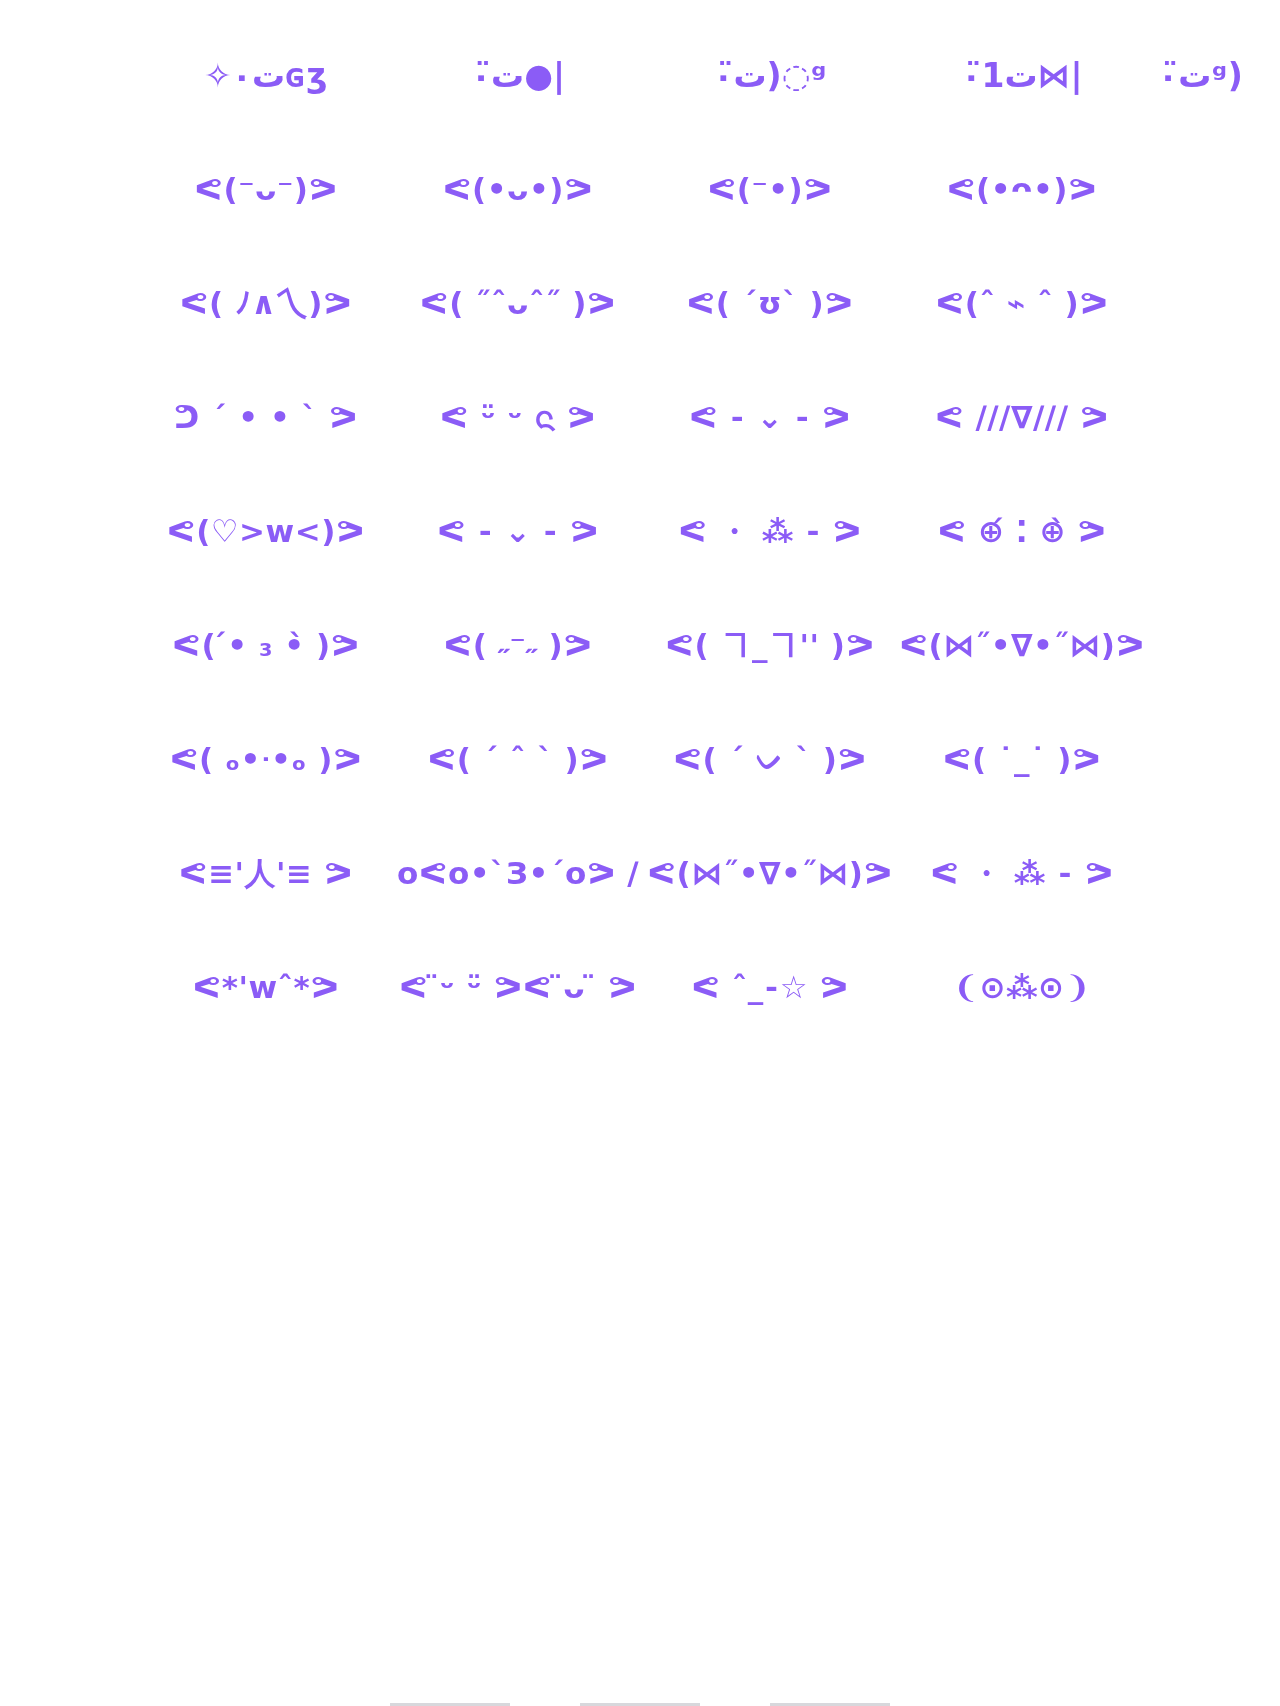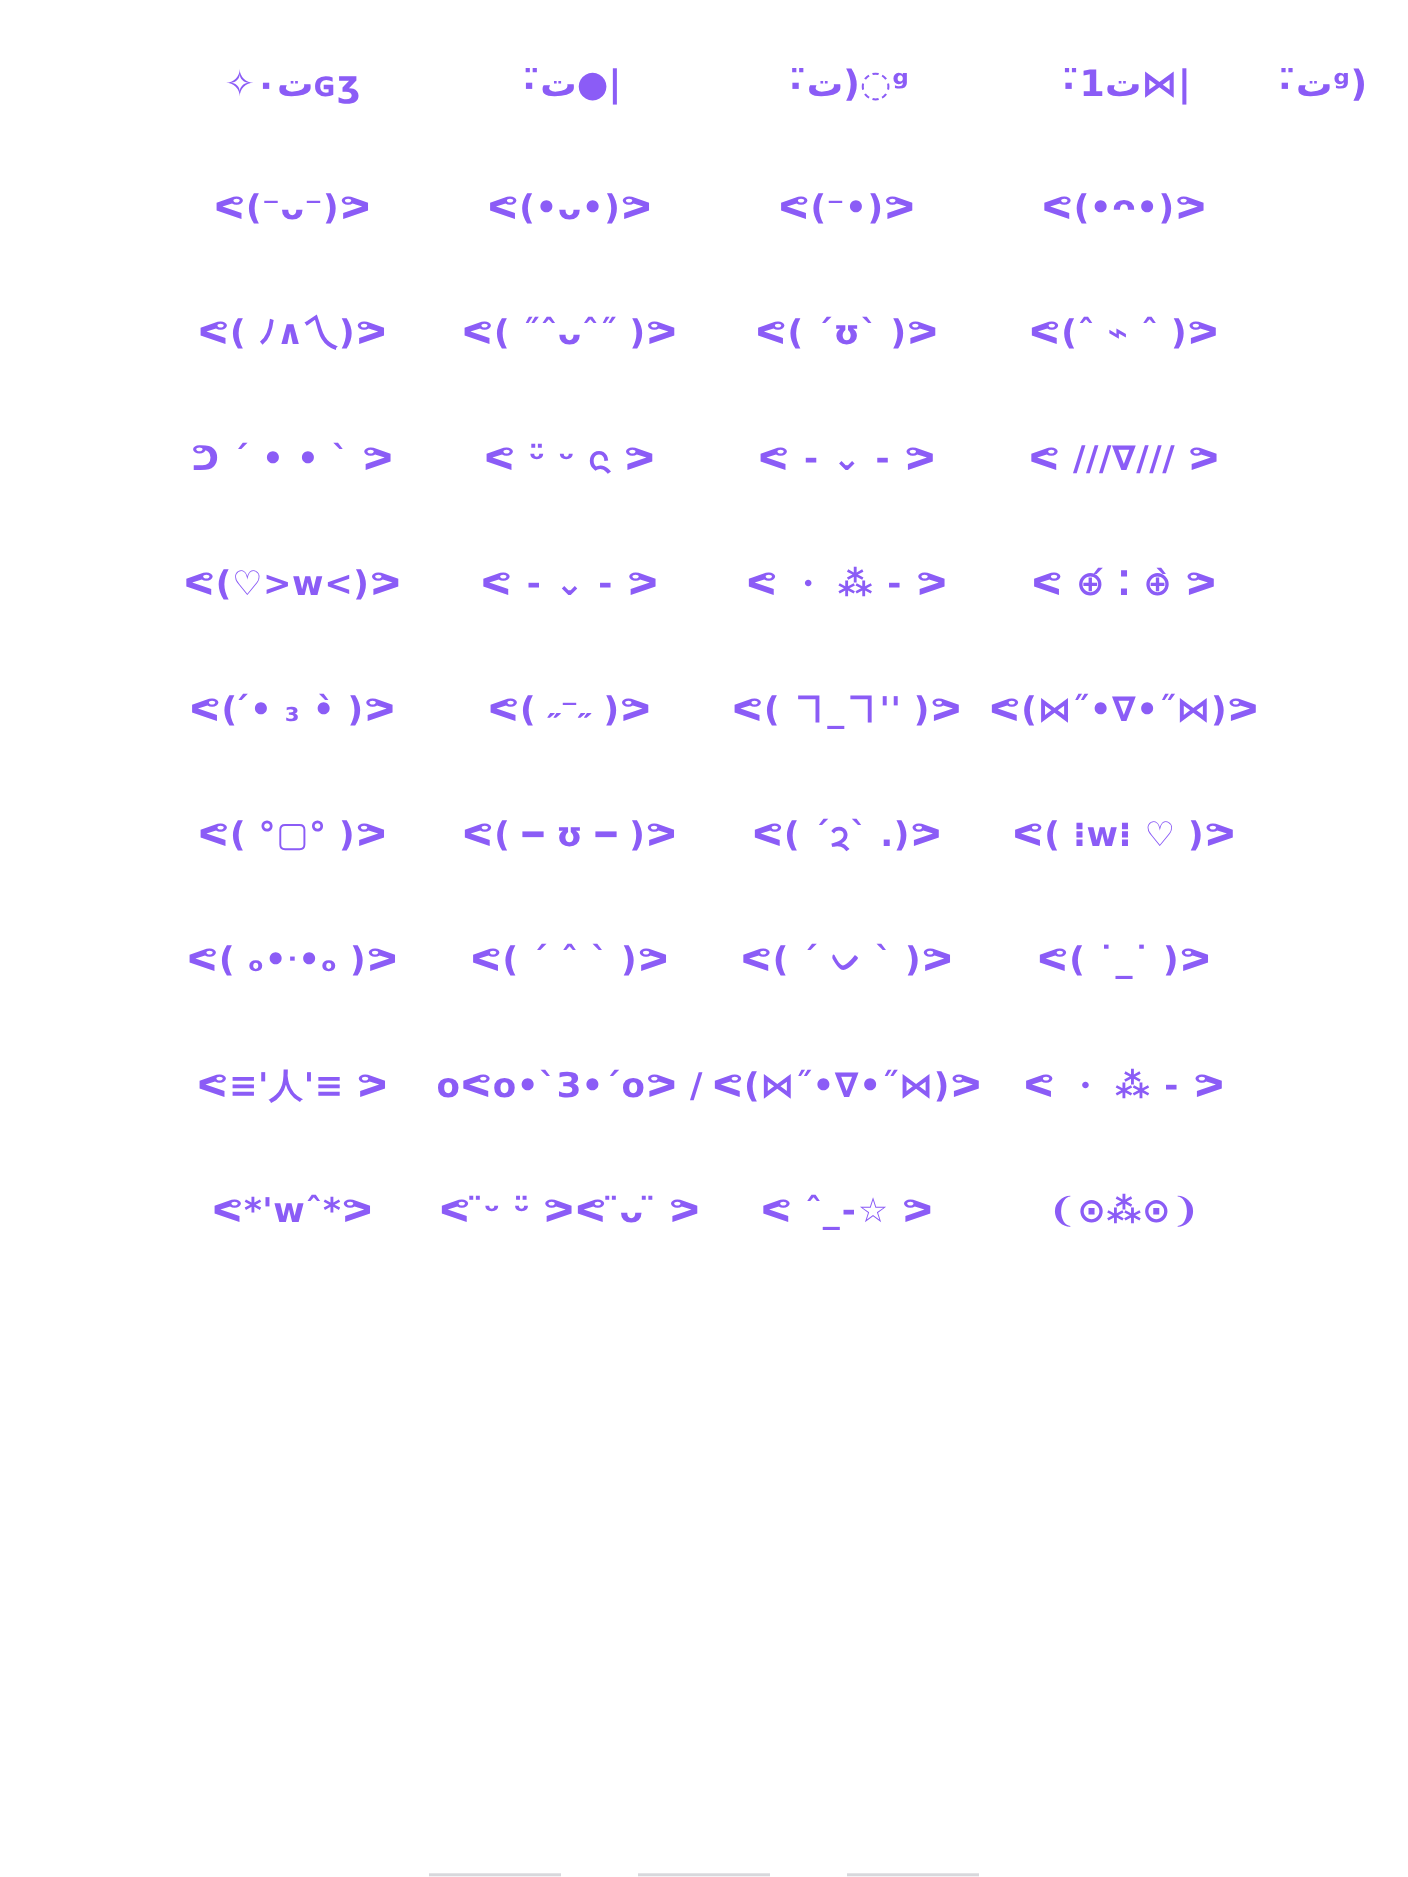--- a/index.html
+++ b/index.html
@@ -118,26 +118,20 @@
         <div class="kaomoji-cell">ᕙ ⁃ ⌄ ⁃ ᕗ</div>
         <div class="kaomoji-cell">ᕙ ・ ⁂ ⁃ ᕗ</div>
         <div class="kaomoji-cell">ᕙ ⊕́ ⁚ ⊕̀ ᕗ</div>
       </div>
       <div class="kaomoji-row row-6">
         <div class="kaomoji-cell">ᕙ( ́• ₃ •̀ )ᕗ</div>
         <div class="kaomoji-cell">ᕙ( ˶⁻˶ )ᕗ</div>
         <div class="kaomoji-cell">ᕙ( ヿ_ヿ'' )ᕗ</div>
         <div class="kaomoji-cell">ᕙ(⋈˝•∇•˝⋈)ᕗ</div>
       </div>
-      <div class="kaomoji-row row-8">
-        <div class="kaomoji-cell">ᕙ( °▢° )ᕗ</div>
-        <div class="kaomoji-cell">ᕙ( ━ ʊ ━ )ᕗ</div>
-        <div class="kaomoji-cell">ᕙ( ´ᨯ` .)ᕗ</div>
-        <div class="kaomoji-cell">ᕙ( ⁝ᴡ⁝ ♡ )ᕗ</div>
-      </div>
       <div class="kaomoji-row row-9">
         <div class="kaomoji-cell">ᕙ( ₒ•ᐧ•ₒ )ᕗ</div>
         <div class="kaomoji-cell">ᕙ( ´ ˆ ` )ᕗ</div>
         <div class="kaomoji-cell">ᕙ( ´ ᨆ ` )ᕗ</div>
         <div class="kaomoji-cell">ᕙ( ˙_˙ )ᕗ</div>
       </div>
       <div class="kaomoji-row row-11">
         <div class="kaomoji-cell">ᕙ≡'人'≡ ᕗ</div>
         <div class="kaomoji-cell">oᕙo•`З•´oᕗ ∕</div>
         <div class="kaomoji-cell">ᕙ(⋈˝•∇•˝⋈)ᕗ</div>

